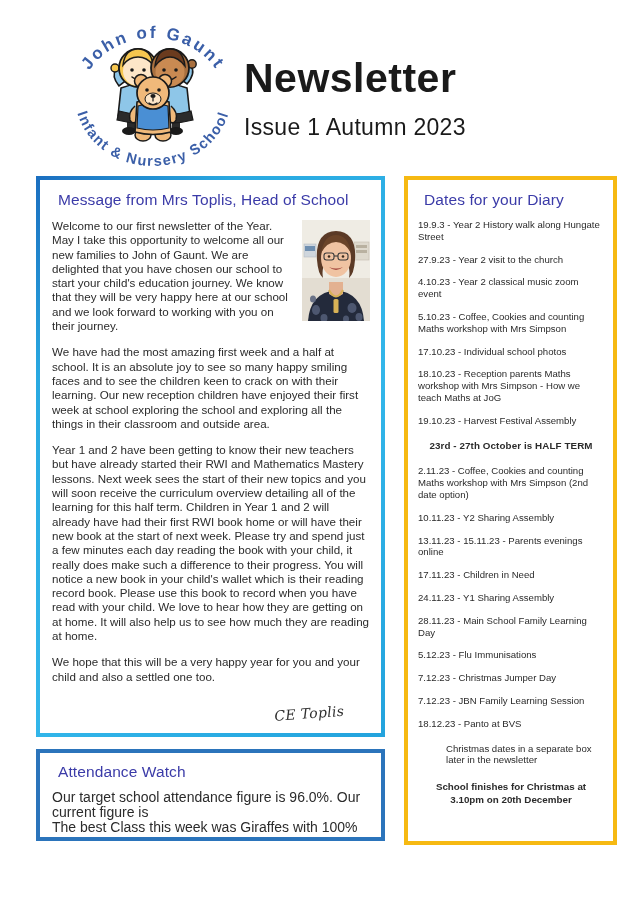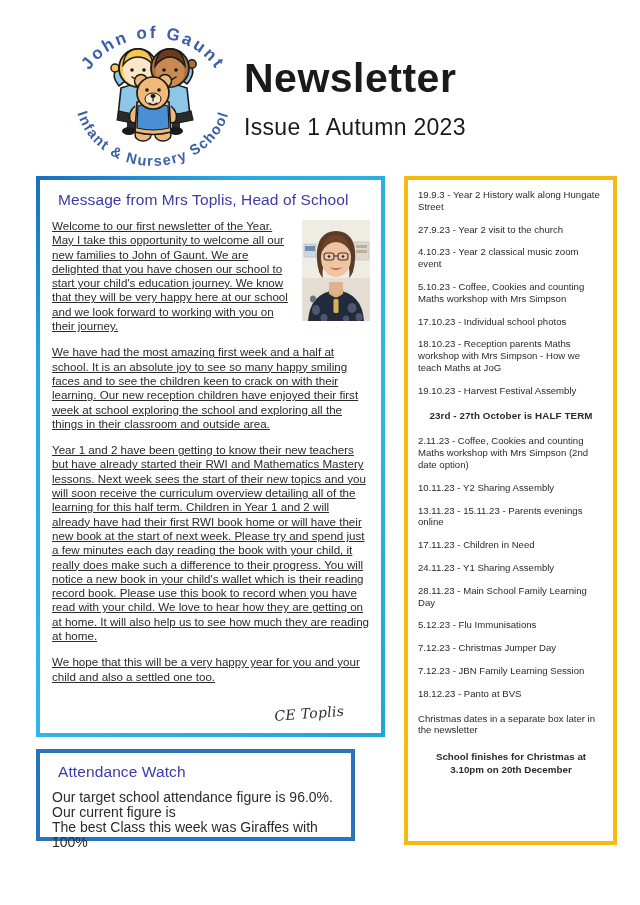--- a/index.html
+++ b/index.html
@@ -70,21 +70,21 @@
     height: 561px;
     background: #ffffff;
     border: 4px solid #29a9e1;
     border-image: linear-gradient(135deg, #1b6fc0 0%, #29a9e1 22%, #32b6ea 60%, #23a3dd 100%) 1;
     padding: 9px 11px 0 12px;
   }
   .box-attendance {
     position: relative;
     box-sizing: border-box;
     margin-top: 12px;
-    width: 319px;
+    width: 349px;
     height: 92px;
     background: #ffffff;
     border: 4px solid #2b74bb;
     padding: 8px 11px 3px 12px;
   }
 
   .heading-blue {
     color: #3b3ba8;
     font-size: 15.5px;
     font-weight: 400;
@@ -92,21 +92,21 @@
     margin: 2px 0 10px 6px;
   }
   .heading-blue.attendance { margin-bottom: 9px; }
 
   .msg-body {
     font-size: 11.6px;
     line-height: 14.3px;
     color: #2b2b2b;
     text-align: left;
   }
-  .msg-body p { margin: 0 0 12px 0; text-decoration: underline; }
+  .msg-body p { margin: 0 0 12px 0; }
   .msg-body p:last-child { margin-bottom: 17px; }
 
   .head-photo {
     float: right;
     width: 68px;
     height: 101px;
     margin: 1px 0 2px 6px;
     border: 0;
     overflow: hidden;
     position: relative;
@@ -151,21 +151,21 @@
     color: #2b2b2b;
   }
   .diary-item { margin: 0 0 11px 0; }
   .diary-item.bold {
     font-weight: bold;
     text-align: center;
     font-size: 9.8px;
     margin: 13px 0 14px 0;
     letter-spacing: 0.1px;
   }
-  .diary-item.note { margin-top: 13px; margin-bottom: 13px; }
+  .diary-item.note { margin-top: 13px; margin-bottom: 13px; margin-left: 28px; }
   .diary-item.final {
     font-weight: bold;
     text-align: center;
     font-size: 9.8px;
     margin-top: 15px;
     line-height: 12.4px;
   }
 </style>
 </head>
 <body>
@@ -321,20 +321,21 @@
     <div class="heading-blue attendance">Attendance Watch</div>
     <div class="att-body">
       <div>Our target school attendance figure is 96.0%. Our current figure is</div>
       <div class="att-line2">The best Class this week was Giraffes with 100%</div>
     </div>
   </div>
 
 </div>
 
 <div class="box-diary">
+  <div class="heading-blue">Dates for your Diary</div>
   <div class="diary-list" id="diary-list">
       <div class="diary-item">19.9.3 - Year 2 History walk along Hungate Street</div>
       <div class="diary-item">27.9.23 - Year 2 visit to the church</div>
       <div class="diary-item">4.10.23 - Year 2 classical music zoom event</div>
       <div class="diary-item">5.10.23 - Coffee, Cookies and counting Maths workshop with Mrs Simpson</div>
       <div class="diary-item">17.10.23 - Individual school photos</div>
       <div class="diary-item">18.10.23 - Reception parents Maths workshop with Mrs Simpson - How we teach Maths at JoG</div>
       <div class="diary-item">19.10.23 - Harvest Festival Assembly</div>
       <div class="diary-item bold">23rd - 27th October is HALF TERM</div>
       <div class="diary-item">2.11.23 - Coffee, Cookies and  counting Maths workshop with Mrs Simpson (2nd date option)</div>

